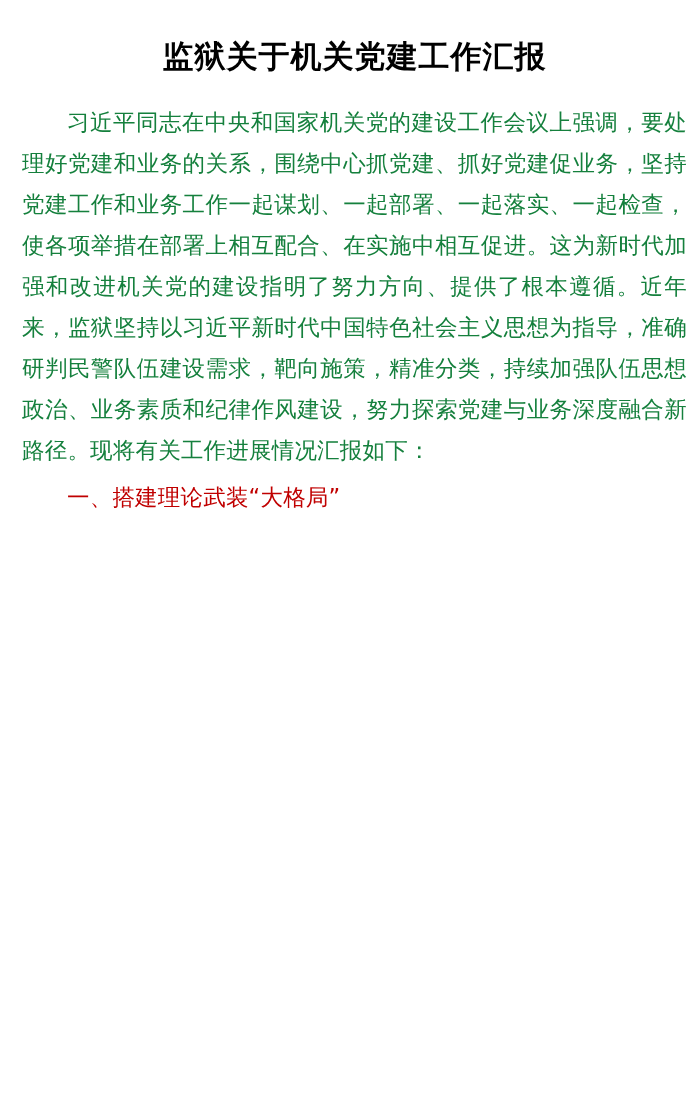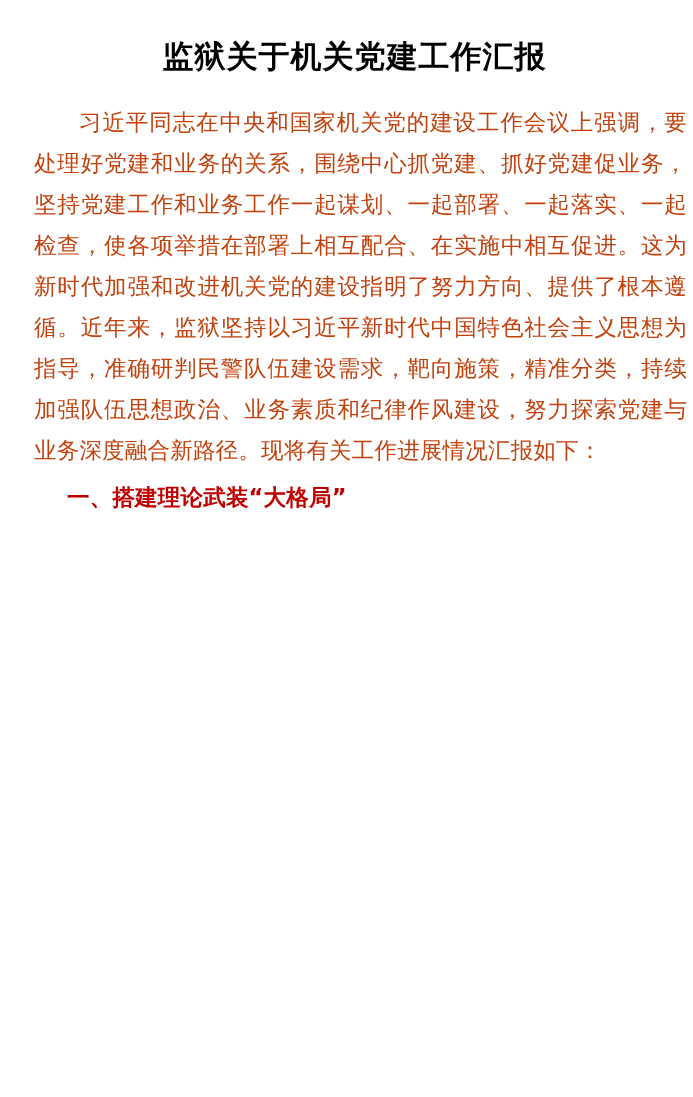--- a/index.html
+++ b/index.html
@@ -29,28 +29,28 @@
     letter-spacing: 1px;
     margin: 8px 0 26px 0;
     color: #000000;
   }
   .para {
     font-size: 22.5px;
     line-height: 1.82;
     text-align: justify;
     text-justify: inter-ideograph;
     text-indent: 2em;
-    margin: 0 0 2px 12px;
-    color: #c2410c;
+    margin: 0 0 2px 0;
+    color: #15803d;
     letter-spacing: 0.2px;
   }
   .heading-red {
     font-size: 22.5px;
     line-height: 1.82;
-    font-weight: bold;
+    font-weight: normal;
     color: #c00000;
     text-indent: 2em;
     margin: 6px 0 2px 0;
     letter-spacing: 0.2px;
   }
 </style>
 </head>
 <body>
 
 <div class="page">

